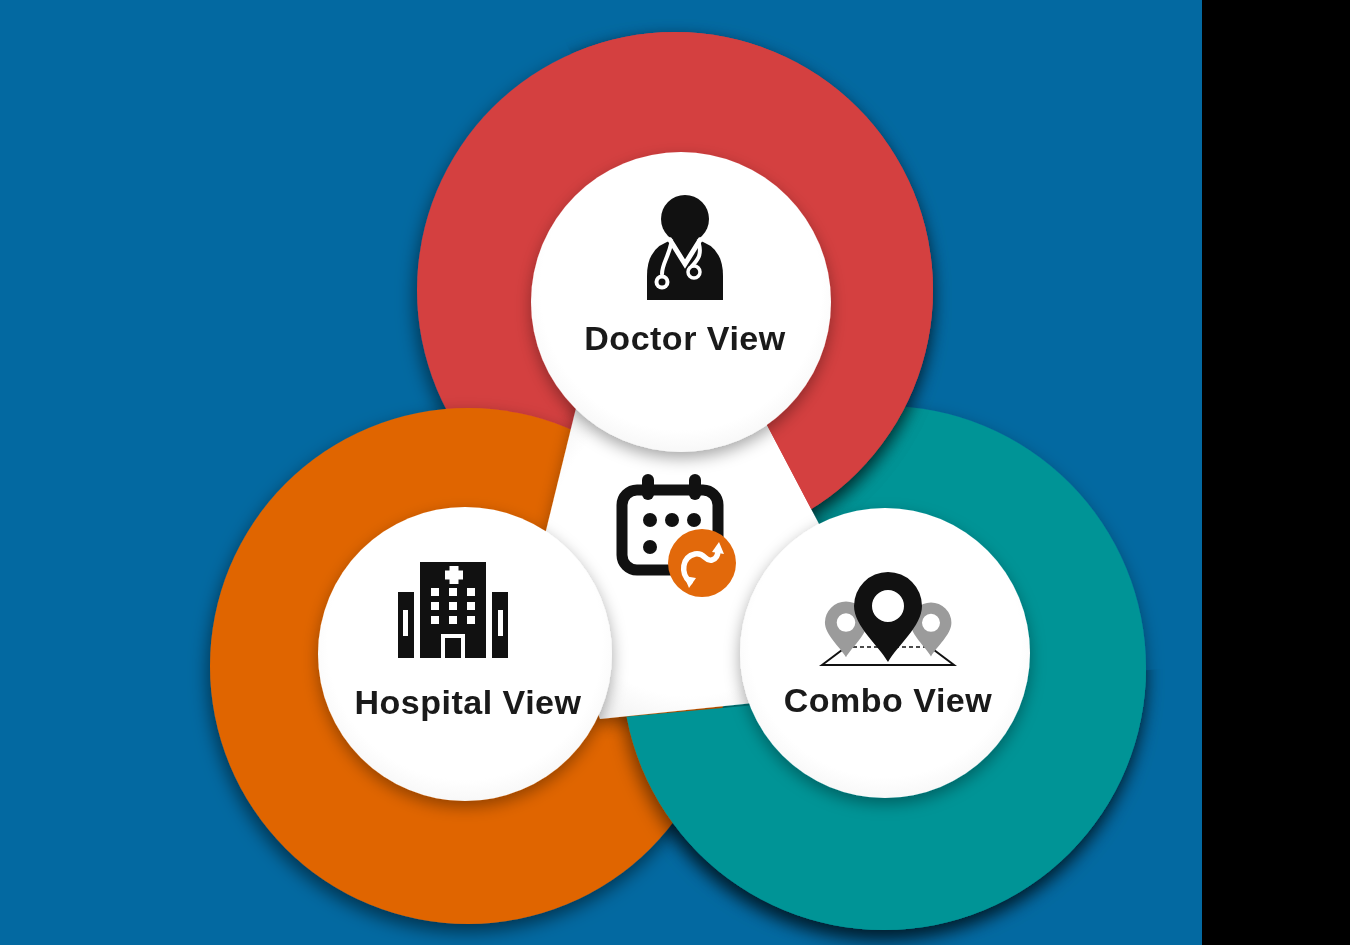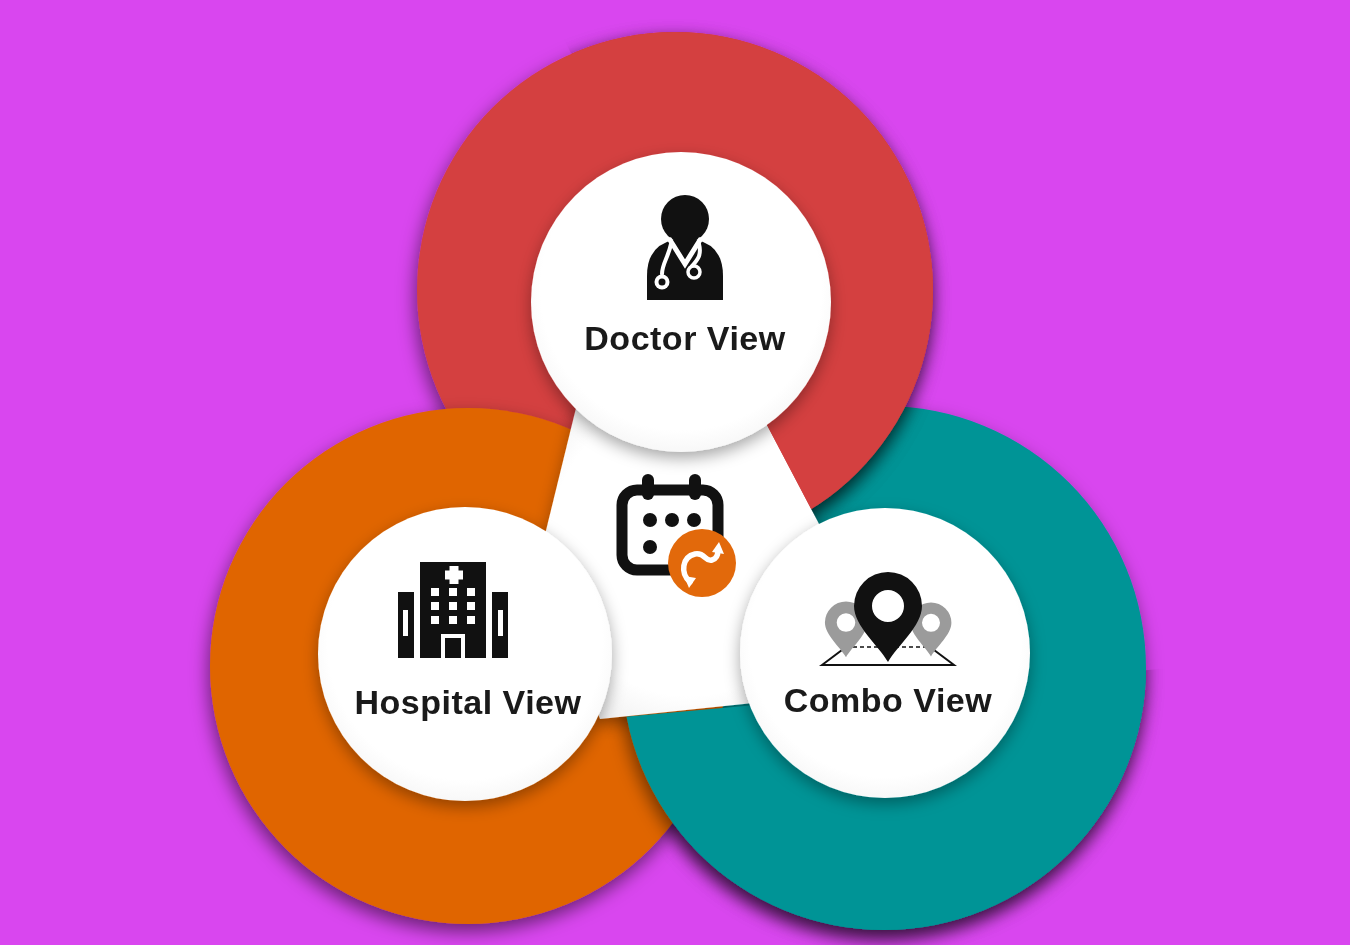--- a/index.html
+++ b/index.html
@@ -1,17 +1,17 @@
 <!DOCTYPE html>
 <html><head>
 <meta charset="utf-8">
 <style>
   html,body{margin:0;padding:0;background:#000;}
   body{width:1350px;height:945px;overflow:hidden;font-family:"Liberation Sans",sans-serif;}
-  .stage{position:relative;width:1350px;height:945px;background:#d946ef;}
+  .stage{position:relative;width:1202px;height:945px;background:#0369a1;}
   svg{display:block;}
   .node-label{font-family:"Liberation Sans","DejaVu Sans",sans-serif;font-weight:700;font-size:34px;letter-spacing:.5px;}
 </style>
 </head>
 <body>
 
 <div class="stage">
 <svg width="1350" height="945" viewBox="0 0 1350 945">
   <defs>
     <filter id="shBig" x="-15%" y="-15%" width="130%" height="130%">

